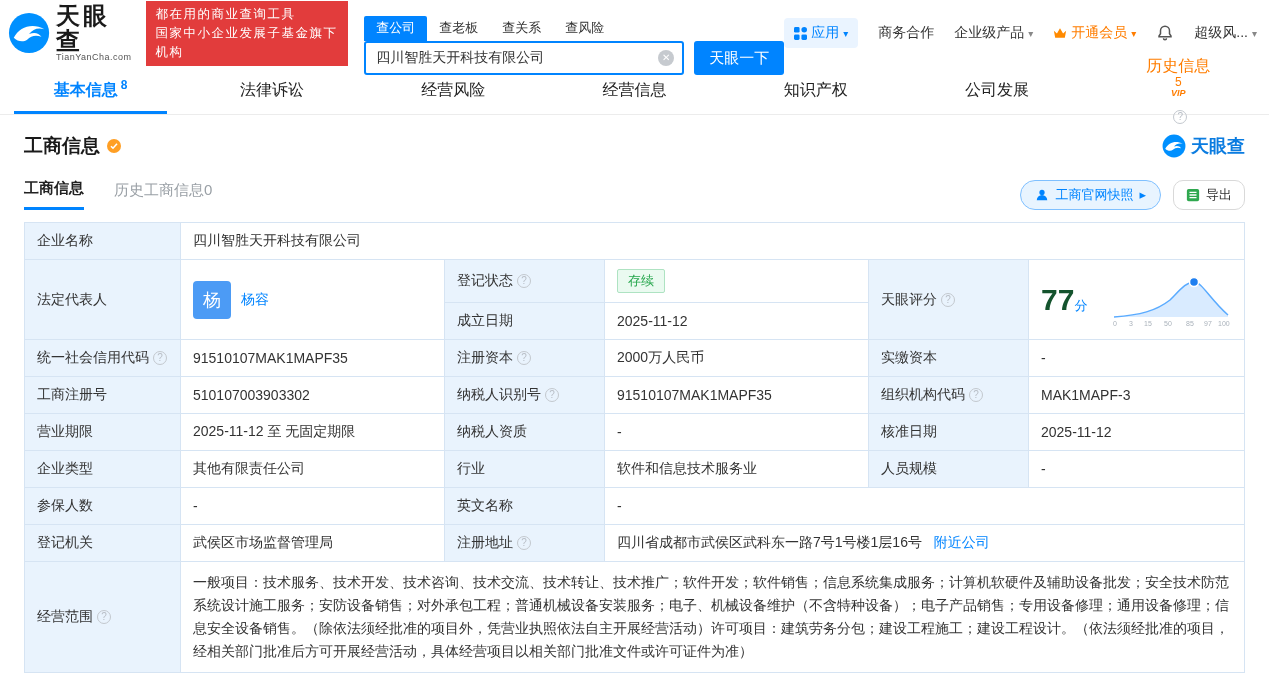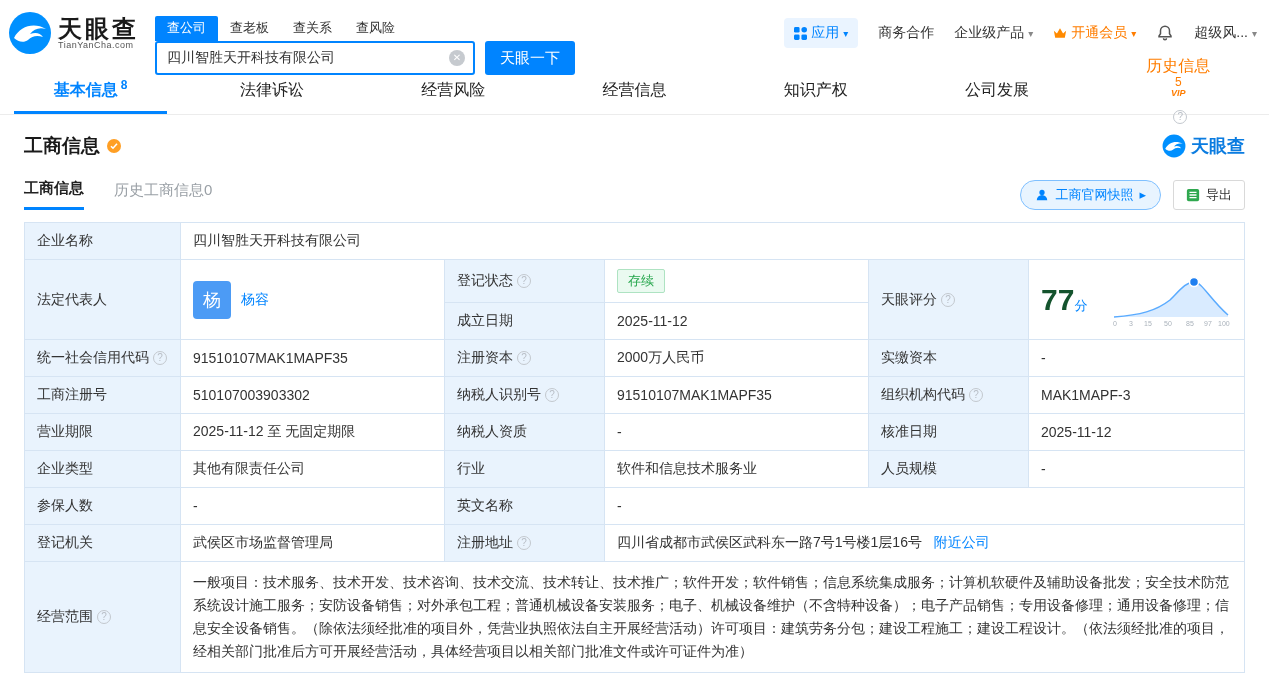--- a/index.html
+++ b/index.html
@@ -63,21 +63,21 @@
   .watermark-txt { font-size: 18px; font-weight: bold; color: #0b7ce0; }
   .subtab-row { display: flex; align-items: center; margin-top: 20px; }
   .subtab { font-size: 15px; cursor: pointer; padding-bottom: 9px; }
   .subtab.active { font-weight: bold; color: #222; border-bottom: 3px solid #0084ff; }
   .subtab.muted { color: #9aa0a6; margin-left: 30px; }
   .subtab-actions { margin-left: auto; display: flex; align-items: center; gap: 12px; }
   .btn-snapshot { display: flex; align-items: center; gap: 6px; height: 30px; padding: 4px 14px;
                   background: #e8f4ff; border: 1px solid #7fc0ff; border-radius: 16px;
                   color: #0084ff; font-size: 13px; cursor: pointer; font-family: inherit; }
   .btn-export { display: flex; align-items: center; gap: 6px; height: 30px; padding: 0 12px;
-                background: #fff; border: 1px solid #d9d9d9; border-radius: 3px;
+                background: #fff; border: 1px solid #d9d9d9; border-radius: 10px;
                 color: #333; font-size: 13px; cursor: pointer; font-family: inherit; }
   
   table.info { width: 100%; border-collapse: collapse; margin-top: 12px; table-layout: fixed; }
   table.info td { border: 1px solid #d6e4f3; padding: 9px 12px; font-size: 14px;
                   vertical-align: middle; word-break: break-all; }
   td.lbl { background: #e9f3fd; color: #333; }
   td.lbl .lblwrap { display: flex; align-items: center; }
   .badge-green { display: inline-block; padding: 2px 10px; font-size: 13px; color: #28a74e;
                  background: #eafaf0; border: 1px solid #aee3c2; border-radius: 2px; }
   .rep-cell { display: flex; align-items: center; gap: 10px; }
@@ -97,20 +97,24 @@
   <div class="logo">
     <svg viewBox="0 0 44 44">
       <circle cx="22" cy="22" r="21" fill="#0090ff"></circle>
       <path d="M6 27c6-12 20-16 32-9-7-2-12 0-16 5 6-2 10-1 13 3-6-2-11-1-15 3-4 3-10 2-14-2z" fill="#fff"></path>
     </svg>
     <div class="logo-txt">
       <span class="logo-cn">天眼查</span>
       <span class="logo-en">TianYanCha.com</span>
     </div>
   </div>
+  <div class="slogan">
+    <div>都在用的商业查询工具</div>
+    <div>国家中小企业发展子基金旗下机构</div>
+  </div>
   <div class="search-col">
     <div class="search-tabs">
       <span class="search-tab active">查公司</span>
       <span class="search-tab">查老板</span>
       <span class="search-tab">查关系</span>
       <span class="search-tab">查风险</span>
     </div>
     <div class="search-row">
       <div class="search-box">
         <input type="text" value="四川智胜天开科技有限公司" style="">

